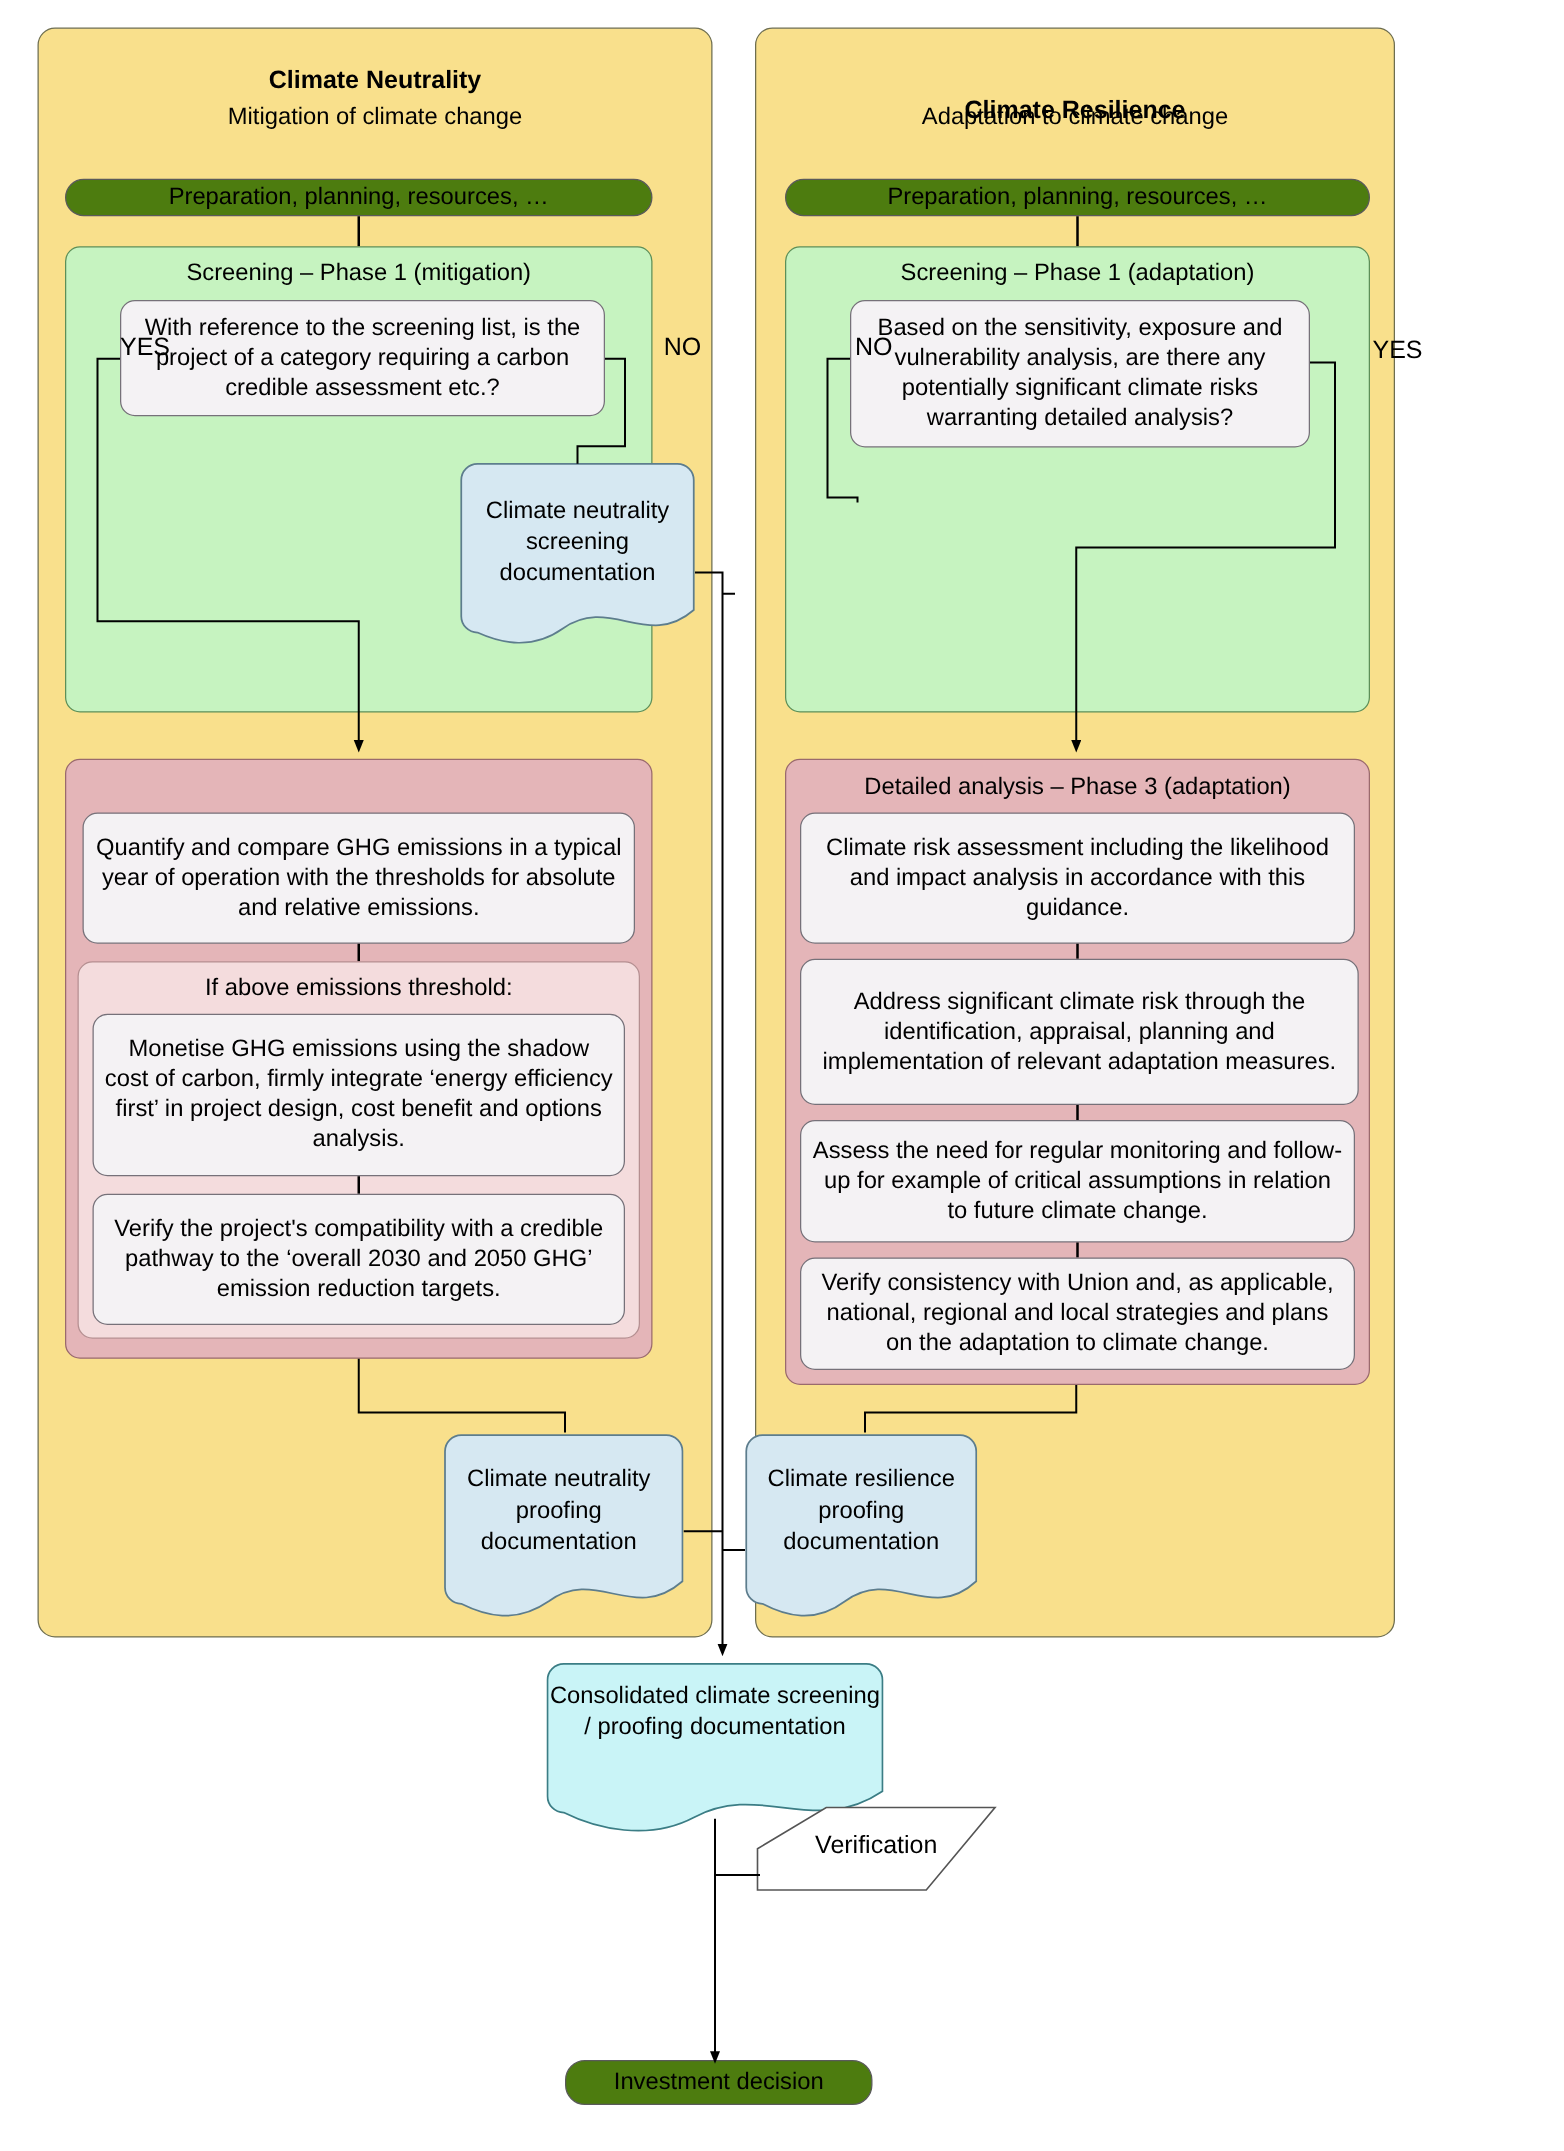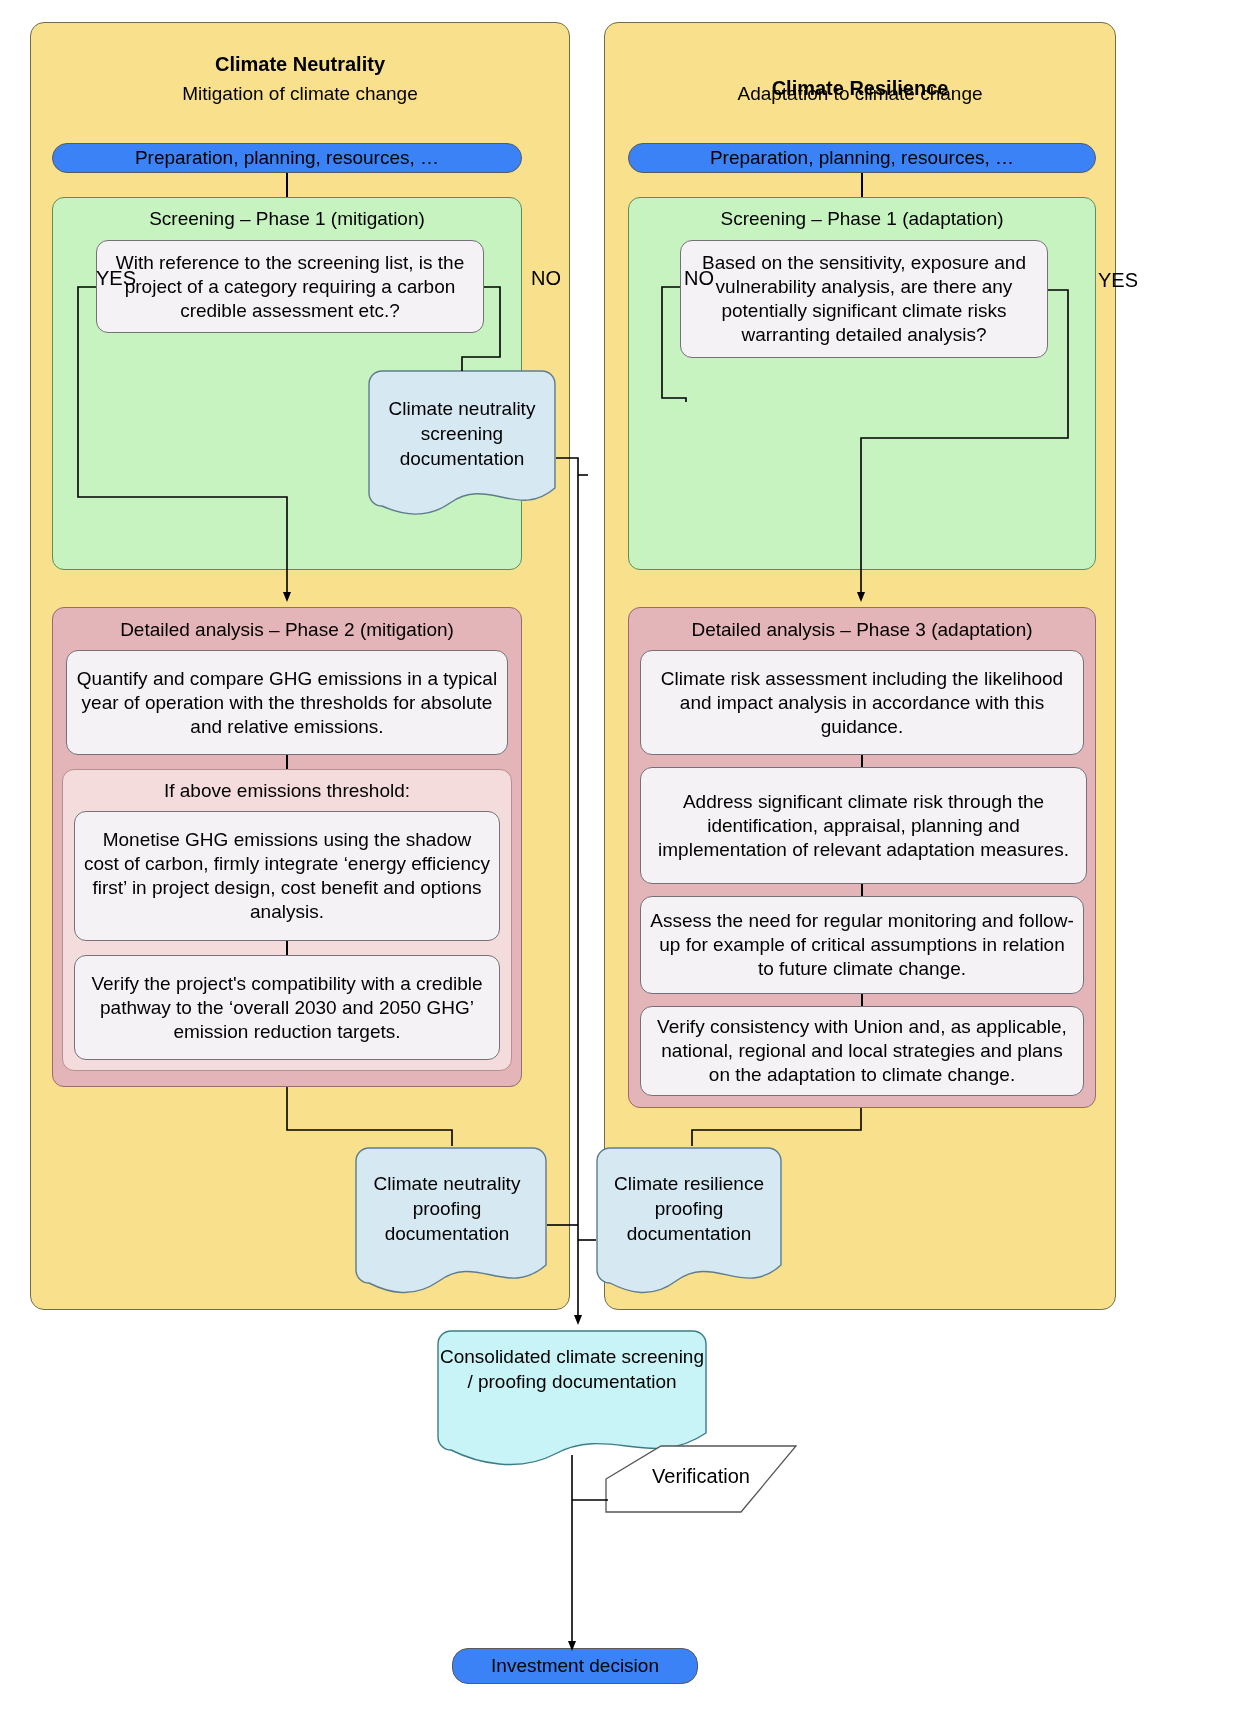--- a/index.html
+++ b/index.html
@@ -34,21 +34,21 @@
     line-height: 24px;
   }
   .lane-sub {
     text-align: center;
     font-size: 19px;
     line-height: 23px;
   }
 
   
   .pill {
-    background: #3b82f6;
+    background: #4d7c0f;
     border: 1px solid #5a5a5a;
     border-radius: 16px;
     display: flex;
     align-items: center;
     justify-content: center;
     font-size: 19px;
     text-align: center;
   }
 
   
@@ -144,21 +144,20 @@
     <svg width="188" height="160" viewBox="0 0 188 160">
       <path d="M14,1 H174 A13,13 0 0 1 187,14 V118
                C150,150 120,106 82,133
                C58,150 34,145 14,136
                A13,13 0 0 1 1,123 V14 A13,13 0 0 1 14,1 Z" fill="#d6e8f2" stroke="#5d7d8d" stroke-width="1.4"></path>
     </svg>
     <div class="doc-text" style="top:26px;">Climate neutrality screening documentation</div>
   </div>
 
   <div class="abs group-pink" style="left:52px; top:607px; width:470px; height:480px;"></div>
-  <div class="abs group-head" style="left:52px; top:618px; width:470px;">Detailed analysis – Phase 2 (mitigation)</div>
 
   <div class="abs box-white" style="left:66px; top:650px; width:442px; height:105px;">Quantify and compare GHG emissions in a typical year of operation with the thresholds for absolute and relative emissions.</div>
 
   <div class="abs ln lnv" style="left:286px; top:755px; height:14px;"></div>
 
   <div class="abs group-pink-light" style="left:62px; top:769px; width:450px; height:302px;"></div>
   <div class="abs group-head" style="left:62px; top:779px; width:450px;">If above emissions threshold:</div>
 
   <div class="abs box-white" style="left:74px; top:811px; width:426px; height:130px;">Monetise GHG emissions using the shadow cost of carbon, firmly integrate ‘energy efficiency first’ in project design, cost benefit and options analysis.</div>
 

